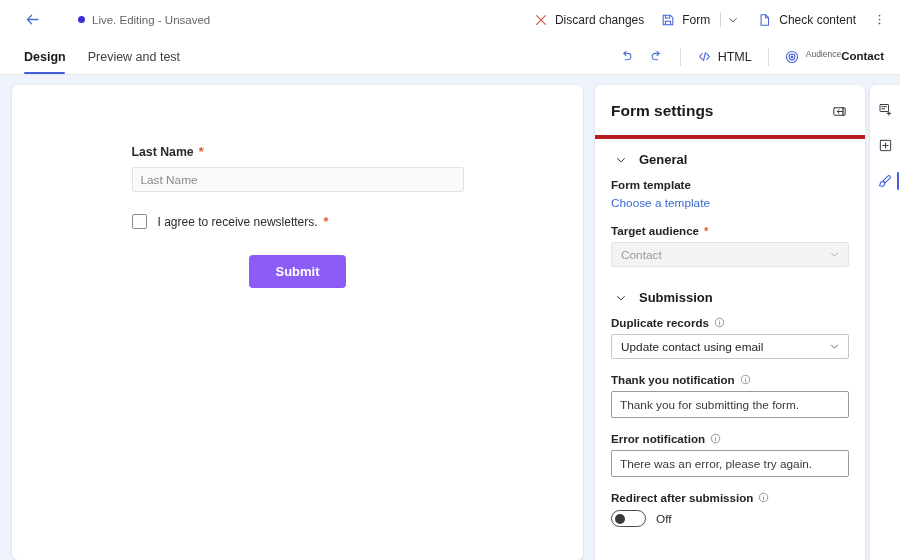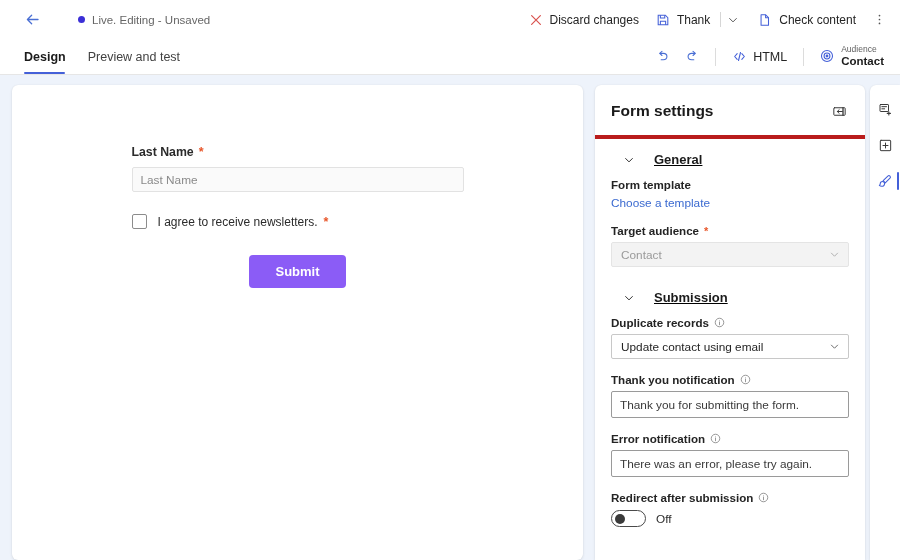--- a/index.html
+++ b/index.html
@@ -80,21 +80,21 @@
   .html-btn {
     display: flex; align-items: center; gap: 6px; padding: 4px 7px;
     border-radius: 3px; cursor: pointer; font-size: 12.5px; color: #242424;
   }
   .html-btn .glyph { color: #4460d8; display:flex; align-items:center; }
   .audience-btn {
     display: flex; align-items: center; gap: 6px; padding: 2px 6px;
     border-radius: 3px; cursor: pointer;
   }
   .audience-btn .glyph { color: #4460d8; display:flex; align-items:center; }
-  .audience-txt { display: flex; flex-direction: column; line-height: 1.12; }
+  .audience-txt { display: flex; line-height: 1.12; }
   .audience-label { font-size: 8.5px; color: #616161; }
   .audience-value { font-size: 11.5px; color: #1b1b1b; font-weight: 700; }
 
   
   .body { flex: 1; display: flex; min-height: 0; background: #eef3fb; position: relative; }
 
   
   .canvas-area { flex: 1; padding: 10px 12px 0 12px; min-width: 0; }
   .canvas-card {
     background: #ffffff; height: 100%; border-radius: 6px;
@@ -136,22 +136,22 @@
   }
   .panel-header {
     display: flex; align-items: center; justify-content: space-between;
     padding: 16px 16px 14px 16px; border-bottom: 4px solid #b91c1c;
   }
   .panel-title { font-size: 15.5px; font-weight: 700; color: #1b1b1b; }
   .panel-collapse { width: 20px; height: 20px; display: flex; align-items: center; justify-content: center; cursor: pointer; color: #3a3a3a; }
   .panel-scroll { flex: 1; overflow: hidden; padding: 0 0 10px 0; }
 
   .section-head {
-    display: flex; align-items: center; gap: 19px;
-    padding: 13px 16px 11px 28px; cursor: pointer; text-decoration: underline;
+    display: flex; align-items: center; gap: 12px;
+    padding: 13px 16px 11px 20px; cursor: pointer;
   }
   .section-chev { color: #2b2b2b; display: flex; align-items: center; width: 12px; }
   .section-title { font-size: 13px; font-weight: 700; color: #1b1b1b; }
   .section-body { padding: 0 16px; }
   .s-label {
     font-size: 11.6px; font-weight: 700; color: #242424;
     display: flex; align-items: center; gap: 5px; margin-bottom: 5px;
   }
   .s-label .req { font-size: 11px; }
   .info-icon { color: #777; display: flex; align-items: center; }
@@ -228,21 +228,21 @@
         <span>Discard changes</span>
       </div>
 
       <div class="cmd">
         <span class="glyph" style="color:#4460d8;">
           <svg width="14" height="14" viewBox="0 0 16 16" fill="none" stroke="currentColor" stroke-width="1.2">
             <path d="M2.5 2.5h8.2L13.5 5.3v8.2h-11z"></path>
             <path d="M5 2.5v3.2h5V2.5M5 13.5v-4h6v4"></path>
           </svg>
         </span>
-        <span>Thank</span>
+        <span>Form</span>
       </div>
       <div class="cmd-sep"></div>
       <div class="chev-btn">
         <svg width="12" height="12" viewBox="0 0 16 16" fill="none" stroke="currentColor" stroke-width="1.3" stroke-linecap="round" stroke-linejoin="round">
           <path d="M3.5 6l4.5 4.5L12.5 6"></path>
         </svg>
       </div>
 
       <div class="cmd" style="margin-left:6px;">
         <span class="glyph" style="color:#4460d8;">

